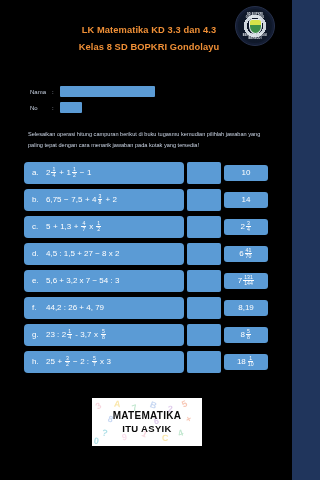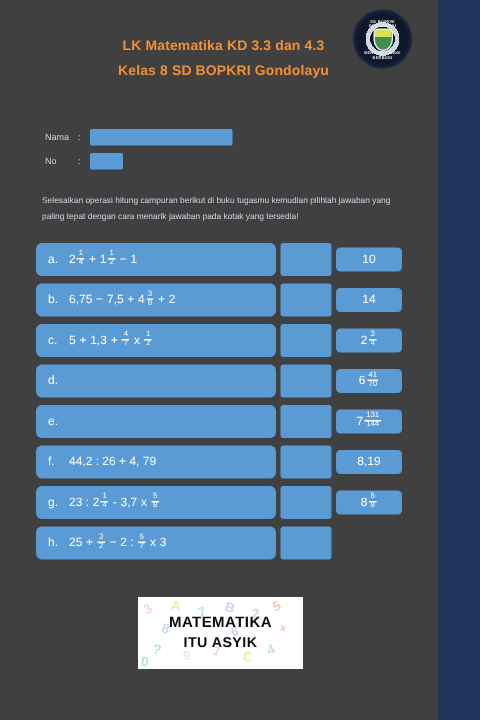--- a/index.html
+++ b/index.html
@@ -5,21 +5,21 @@
   * { box-sizing: border-box; margin: 0; padding: 0; }
   html, body {
     width: 292px; height: 480px;
     background: #20355c;
     font-family: "Liberation Sans", sans-serif;
     overflow: hidden;
   }
   .page {
     position: relative;
     width: 292px; height: 480px;
-    background: #404040;
+    background: #000000;
   }
 
   
   .header {
     position: absolute;
     top: 22px; left: 0; width: 292px;
     display: flex;
     align-items: flex-start;
     justify-content: center;
   }
@@ -303,35 +303,41 @@
             <span class="frac">
               <span class="num">3</span>
               <span class="den">4</span>
             </span>
           </span>
         </div>
       </div>
       <div class="qrow">
         <div class="qbox">
           <span class="qlabel">d.</span>
+          <span class="qexpr">
+            <span>4,5 : 1,5 + 27 − 8 x 2</span>
+          </span>
         </div>
         <div class="dropbox"></div>
         <div class="abox">
           <span class="mixed">
             <span>6</span>
             <span class="frac">
               <span class="num">41</span>
               <span class="den">70</span>
             </span>
           </span>
         </div>
       </div>
       <div class="qrow">
         <div class="qbox">
           <span class="qlabel">e.</span>
+          <span class="qexpr">
+            <span>5,6 + 3,2 x 7 − 54 : 3</span>
+          </span>
         </div>
         <div class="dropbox"></div>
         <div class="abox">
           <span class="mixed">
             <span>7</span>
             <span class="frac">
               <span class="num">131</span>
               <span class="den">144</span>
             </span>
           </span>
@@ -395,20 +401,29 @@
             <span>2 :</span>
             <span class="frac">
               <span class="num">5</span>
               <span class="den">7</span>
             </span>
             <span>x</span>
             <span>3</span>
           </span>
         </div>
         <div class="dropbox"></div>
+        <div class="abox">
+          <span class="mixed">
+            <span>18</span>
+            <span class="frac">
+              <span class="num">1</span>
+              <span class="den">10</span>
+            </span>
+          </span>
+        </div>
       </div>
     </div>
 
   <div class="banner">
       <span class="deco" style="color: rgb(111, 199, 212); left: 2px; top: 38px; transform: rotate(8deg);">0</span>
       <span class="deco" style="color: rgb(241, 154, 122); left: 94px; top: 16px; transform: rotate(-29deg);">+</span>
       <span class="deco" style="color: rgb(199, 164, 221); left: 62px; top: 18px; transform: rotate(-6deg);">6</span>
       <span class="deco" style="color: rgb(155, 184, 232); left: 16px; top: 16px; transform: rotate(17deg);">8</span>
       <span class="deco" style="color: rgb(143, 211, 168); left: 86px; top: 30px; transform: rotate(-20deg);">4</span>
       <span class="deco" style="color: rgb(246, 211, 101); left: 70px; top: 35px; transform: rotate(3deg);">C</span>

